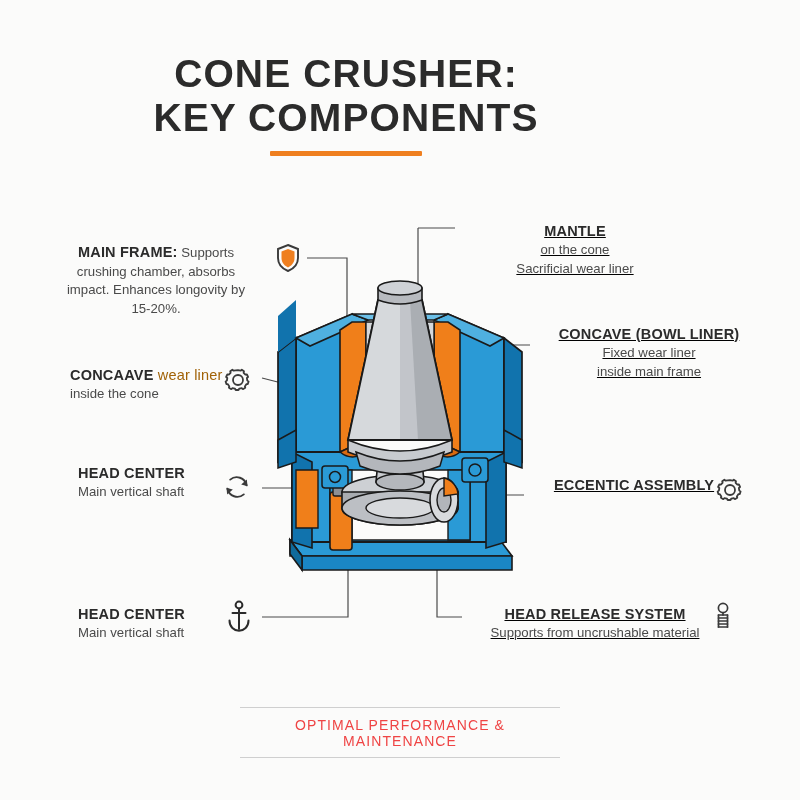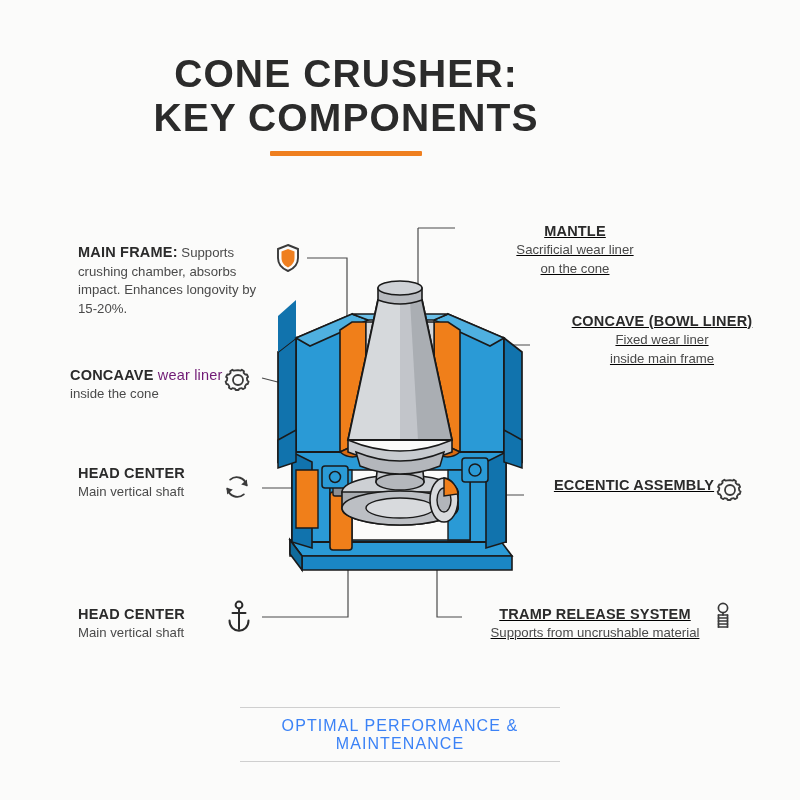--- a/index.html
+++ b/index.html
@@ -44,21 +44,21 @@
   .callout { position: absolute; }
   .callout-title {
     font-weight: bold;
     font-size: 14.5px;
     color: #2b2b2b;
     letter-spacing: 0.2px;
     line-height: 19px;
   }
   .callout-title .rest {
     font-weight: normal;
-    color: #701a75;
+    color: #a16207;
   }
   .callout-body {
     font-size: 13.2px;
     color: #4a4a4a;
     line-height: 18.5px;
   }
   .left-align  { text-align: left; }
   .right-align { text-align: center; text-decoration: underline; }
 
   
@@ -80,23 +80,23 @@
     top: 707px;
     width: 320px;
     text-align: center;
   }
   #footer-rule-top, #footer-rule-bottom {
     height: 1px;
     background: #cfcfcf;
     width: 320px;
   }
   #footer-text {
-    font-size: 16px;
+    font-size: 14px;
     letter-spacing: 1.1px;
-    color: #3b82f6;
+    color: #ef4444;
     padding: 9px 0 8px 0;
   }
 
   
   .icon-box { position: absolute; }
 
   svg { display: block; }
 </style>
 </head>
 <body>
@@ -229,21 +229,21 @@
       <polygon points="378,300 422,300 452,440 348,440" fill="none" stroke="#1a1a1a" stroke-width="1.8"></polygon>
 
       <path d="M378,300 L378,288 Q400,280 422,288 L422,300 Q400,308 378,300 Z" fill="#b7babf" stroke="#1a1a1a" stroke-width="1.6"></path>
       <ellipse cx="400" cy="288" rx="22" ry="7" fill="#cfd2d6" stroke="#1a1a1a" stroke-width="1.5"></ellipse>
 
       <path d="M348,440 Q400,462 452,440 L452,452 Q400,474 348,452 Z" fill="#c8cbcf" stroke="#1a1a1a" stroke-width="1.6"></path>
       <path d="M356,452 Q400,470 444,452 L440,466 Q400,482 360,466 Z" fill="#b4b7bc" stroke="#1a1a1a" stroke-width="1.5"></path>
     </g>
   </svg>
 
-  <div class="callout" style="left:78px; top:243px; width:180px;">
+  <div class="callout" style="left:66px; top:243px; width:180px;text-align:center;">
     <div class="para"><b>MAIN FRAME:</b><span> Supports crushing chamber, absorbs impact. Enhances longovity by 15-20%.</span></div>
   </div>
   <div class="icon-box" style="left:275px; top:243px;">
     <svg width="26" height="30" viewBox="0 0 26 30">
       <path d="M13,2 L23,6 V15 C23,22 18,26 13,28 C8,26 3,22 3,15 V6 Z" fill="none" stroke="#3a3a3a" stroke-width="1.9"></path>
       <path d="M13,6 L19.5,8.6 V15 C19.5,20 16,23 13,24.4 C10,23 6.5,20 6.5,15 V8.6 Z" fill="#ef7f1f"></path>
     </svg>
   </div>
 
   <div class="callout left-align" style="left:70px; top:366px; width:175px;">
@@ -284,44 +284,44 @@
         <circle cx="13" cy="5" r="3.4"></circle>
         <path d="M13,8.6 V29"></path>
         <path d="M6.5,13 H19.5"></path>
         <path d="M3.5,20.5 C3.5,27 8,30.5 13,30.8 C18,30.5 22.5,27 22.5,20.5"></path>
       </g>
     </svg>
   </div>
 
   <div class="callout right-align" style="left:470px; top:222px; width:210px;">
     <div class="callout-title">MANTLE</div>
+    <div class="callout-body">on the cone</div>
     <div class="callout-body">Sacrificial wear liner</div>
-    <div class="callout-body">on the cone</div>
-  </div>
-
-  <div class="callout right-align" style="left:534px; top:312px; width:230px;margin-left:13px;">
+  </div>
+
+  <div class="callout right-align" style="left:534px; top:325px; width:230px;">
     <div class="callout-title">CONCAVE (BOWL LINER)</div>
     <div class="callout-body">Fixed wear liner</div>
     <div class="callout-body">inside main frame</div>
   </div>
 
   <div class="callout right-align" style="left:534px; top:476px; width:200px;">
     <div class="callout-title">ECCENTIC ASSEMBLY</div>
   </div>
   <div class="icon-box" style="left:716px; top:476px;">
     <svg width="28" height="28" viewBox="0 0 28 28">
       <g fill="none" stroke="#3a3a3a" stroke-width="1.8" stroke-linejoin="round">
         <path d="M14,4.2 l2.6,0.5 1.2,-1.0 2.2,1.6 -0.4,1.5 1.8,1.9 1.5,-0.2 1.2,2.5 -1.2,1.0 0.4,2.6 1.3,0.8 -0.8,2.7 -1.5,0.1 -1.4,2.2 0.4,1.4 -2.4,1.4 -1.1,-1.0 -2.6,0.5 -0.7,1.3 -2.8,0 -0.7,-1.3 -2.6,-0.5 -1.1,1.0 -2.4,-1.4 0.4,-1.4 -1.4,-2.2 -1.5,-0.1 -0.8,-2.7 1.3,-0.8 0.4,-2.6 -1.2,-1.0 1.2,-2.5 1.5,0.2 1.8,-1.9 -0.4,-1.5 2.2,-1.6 1.2,1.0 z"></path>
         <circle cx="14" cy="14" r="5"></circle>
       </g>
     </svg>
   </div>
 
   <div class="callout right-align" style="left:470px; top:605px; width:250px;">
-    <div class="callout-title">TRAMP RELEASE SYSTEM</div>
+    <div class="callout-title">HEAD RELEASE SYSTEM</div>
     <div class="callout-body">Supports from uncrushable material</div>
   </div>
   <div class="icon-box" style="left:708px; top:596px;">
     <svg width="30" height="40" viewBox="0 0 30 40">
       <g transform="rotate(90 15 20)">
         <g fill="none" stroke="#3a3a3a" stroke-width="1.7" stroke-linecap="round">
           <circle cx="7" cy="20" r="4.6"></circle>
           <path d="M12,20 h2"></path>
           <path d="M14,15.5 v9 M17,15.5 v9 M20,15.5 v9 M23,15.5 v9 M26,15.5 v9"></path>
           <path d="M14,15.5 h12 M14,24.5 h12"></path>

